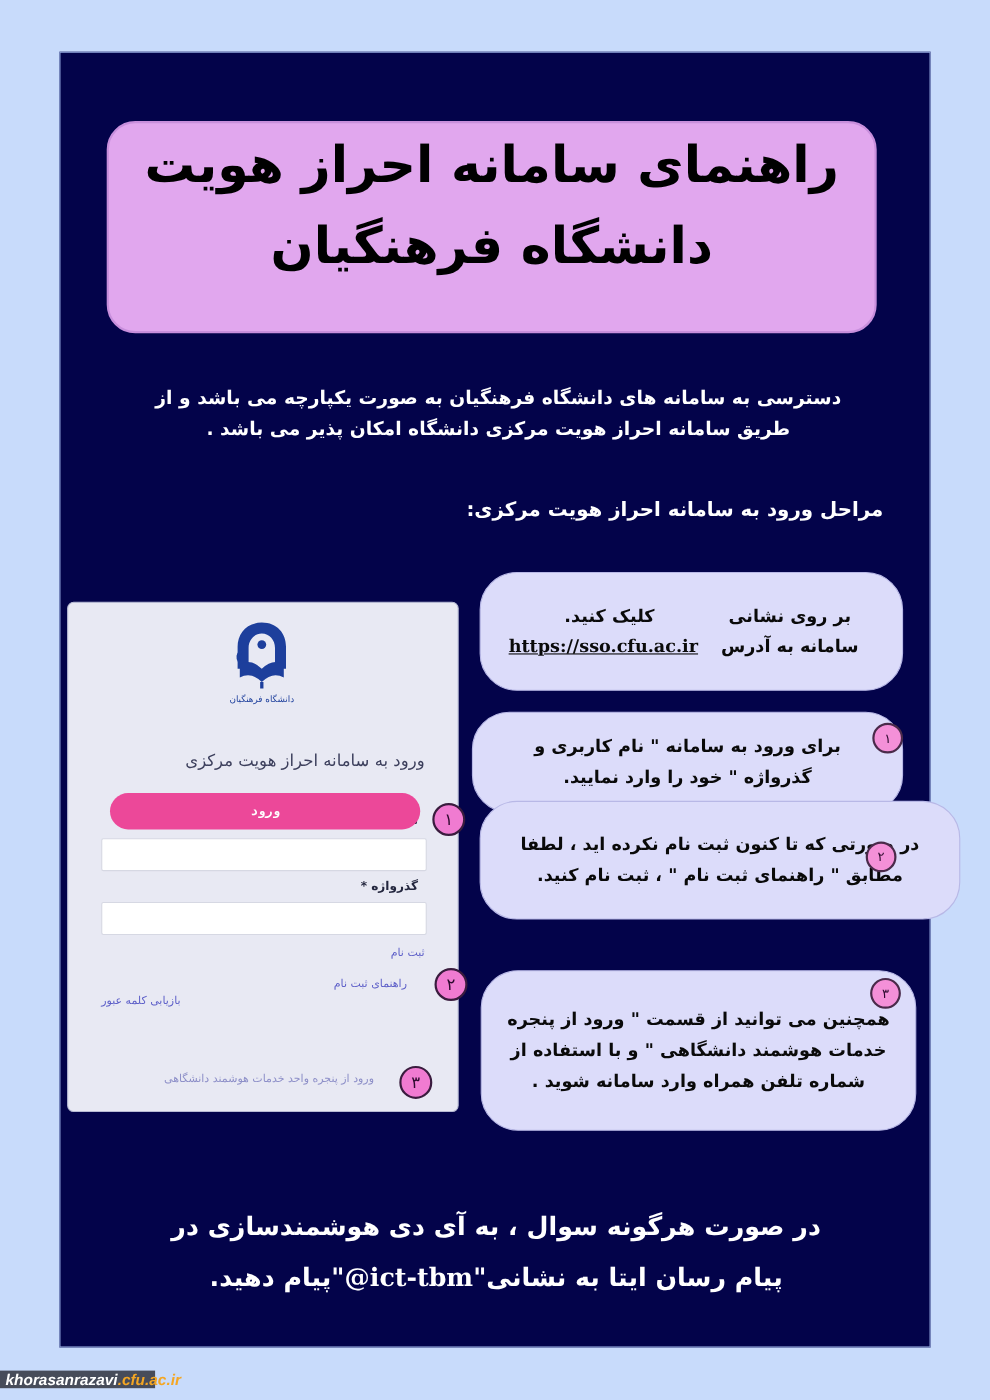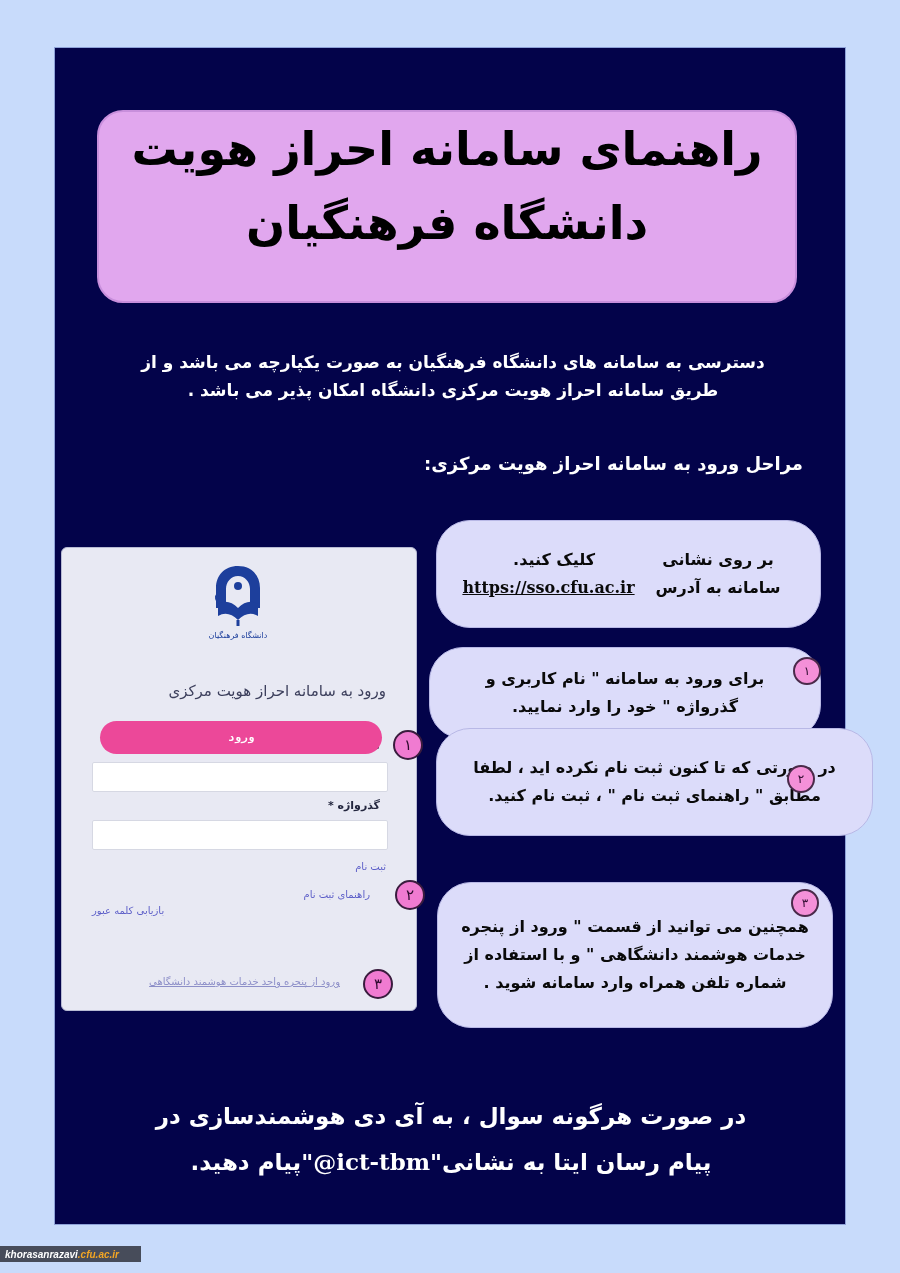--- a/index.html
+++ b/index.html
@@ -182,21 +182,21 @@
       font-family: "DejaVu Serif", serif;
       direction: ltr; unicode-bidi: embed;
     }
     .site-badge {
       position: absolute;
       left: 0; top: 1246px;
       width: 141px; height: 16px;
       background: #474c5a;
       display: flex; align-items: center;
       padding-left: 5px;
-      font-size: 10px;
+      font-size: 14px;
       font-style: italic;
       font-weight: bold;
       font-family: "Liberation Sans", sans-serif;
       white-space: nowrap;
     }
     .site-badge .host { color: #ffffff; }
     .site-badge .domain { color: #f4a623; }
   </style>
 </head>
 <body>
@@ -235,21 +235,21 @@
     <input class="field-input" style="top: 272px;" type="password" value="">
 
     <div class="login-link" style="right:30px; top:313px;">ثبت نام</div>
     <div class="login-link" style="left:30px; top:313px;margin-top:44px;">بازیابی کلمه عبور</div>
     <div class="login-link" style="right:46px; top:341px;">راهنمای ثبت نام</div>
 
     <div class="login-btn-wrap">
       <button class="login-btn">ورود</button>
     </div>
 
-    <div class="login-link" style="right:76px; top:428px; color:#8d8fc8;text-decoration:underline;">ورود از پنجره واحد خدمات هوشمند دانشگاهی</div>
+    <div class="login-link" style="right:76px; top:428px; color:#8d8fc8;">ورود از پنجره واحد خدمات هوشمند دانشگاهی</div>
   </div>
 
   <div class="step-badge" style="left:338px; top:682px;">١</div>
   <div class="step-badge" style="left:340px; top:832px;">٢</div>
   <div class="step-badge" style="left:308px; top:921px;">٣</div>
 
   <div class="bubble" style="left:381px; top:472px; width:385px; height:108px;">
     <div>بر روی نشانی سامانه به آدرس</div>
     <div>
       <span>کلیک کنید.</span>

